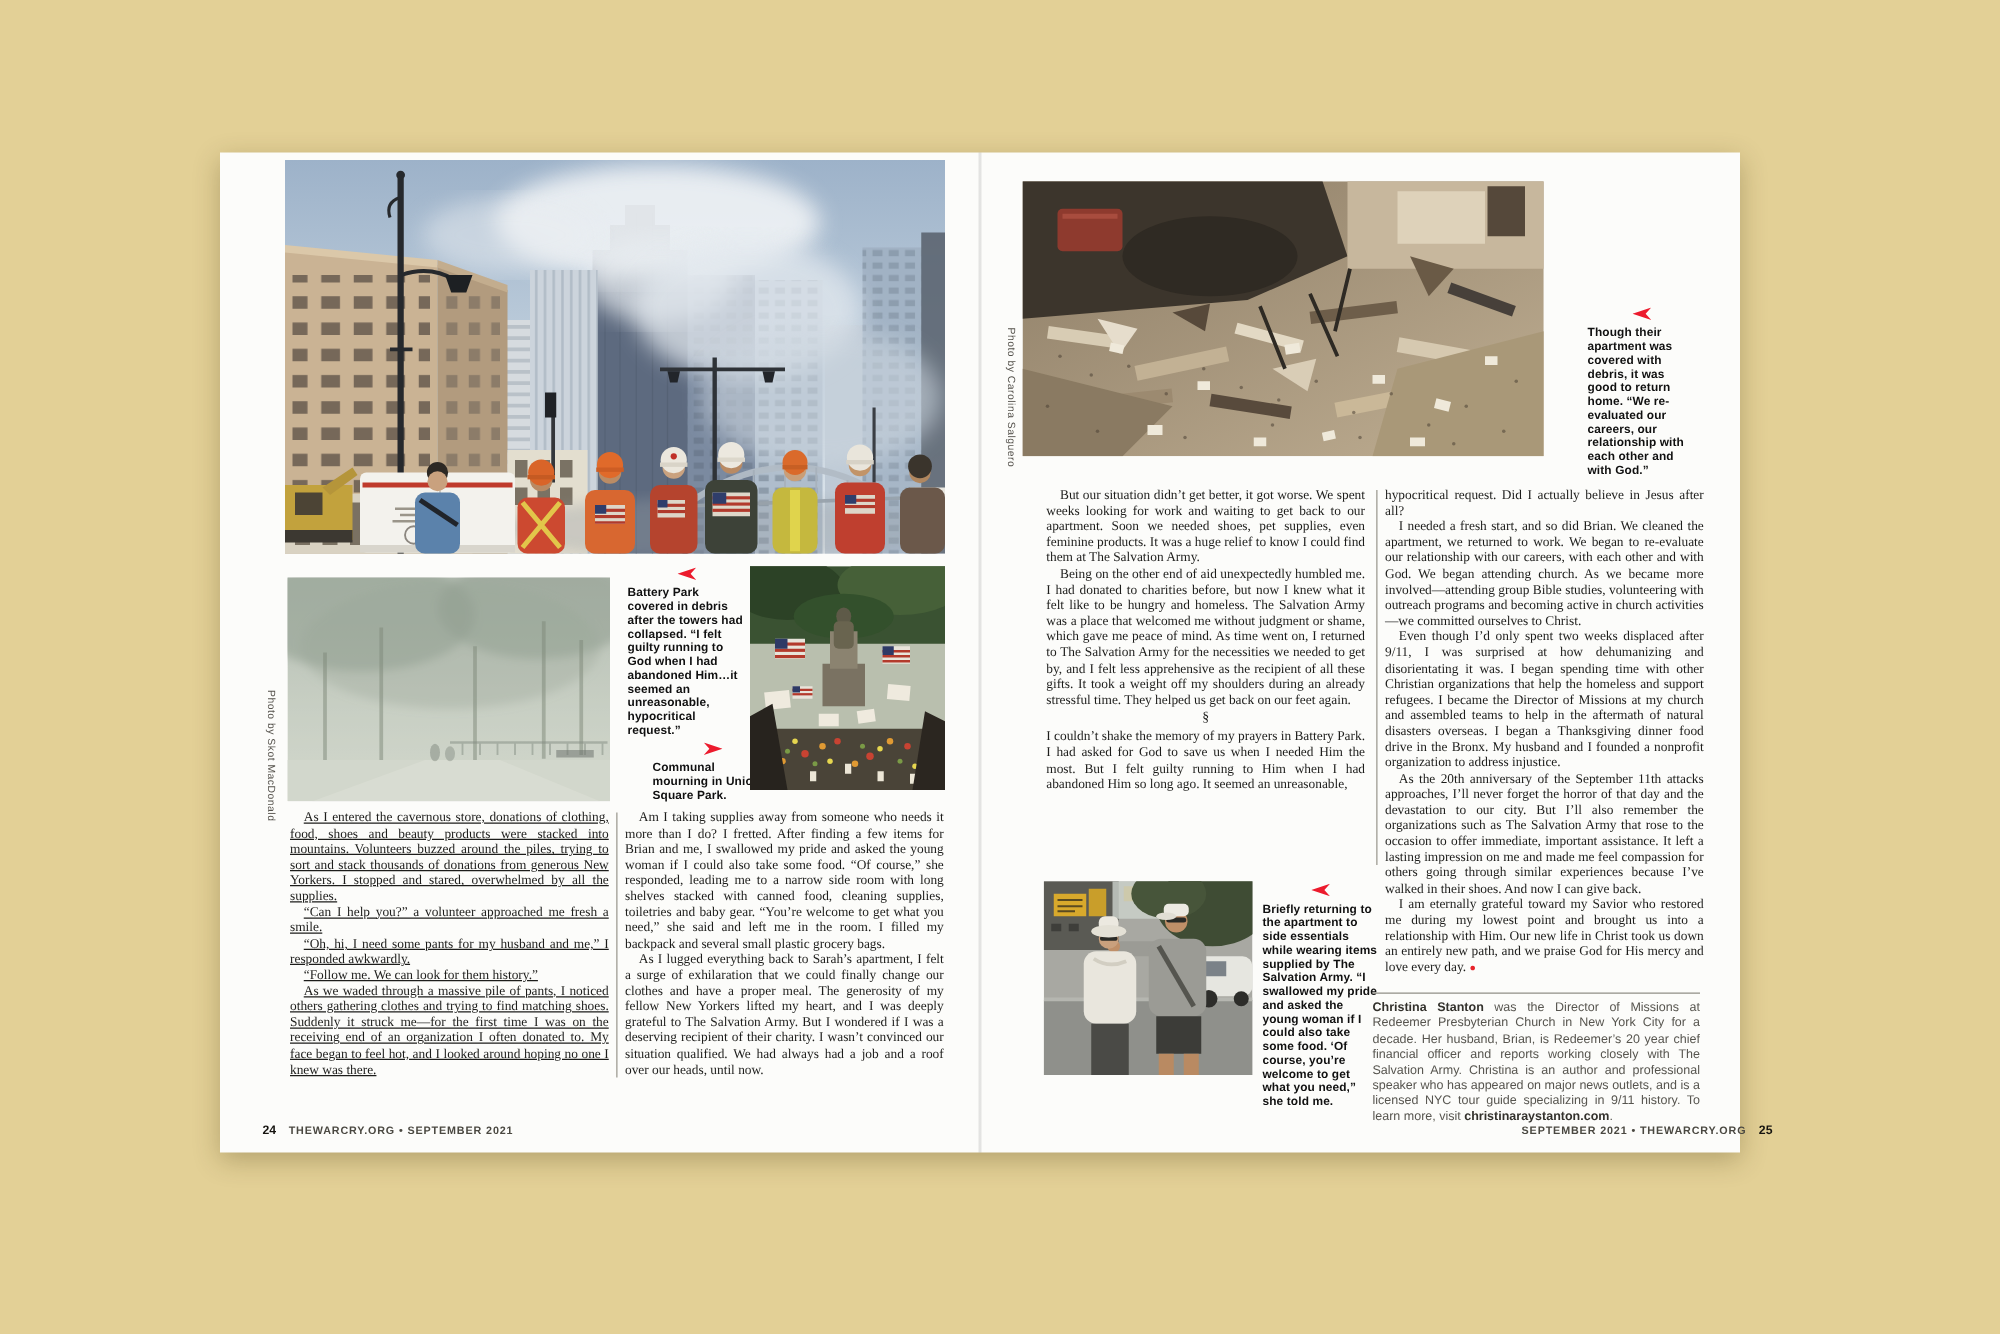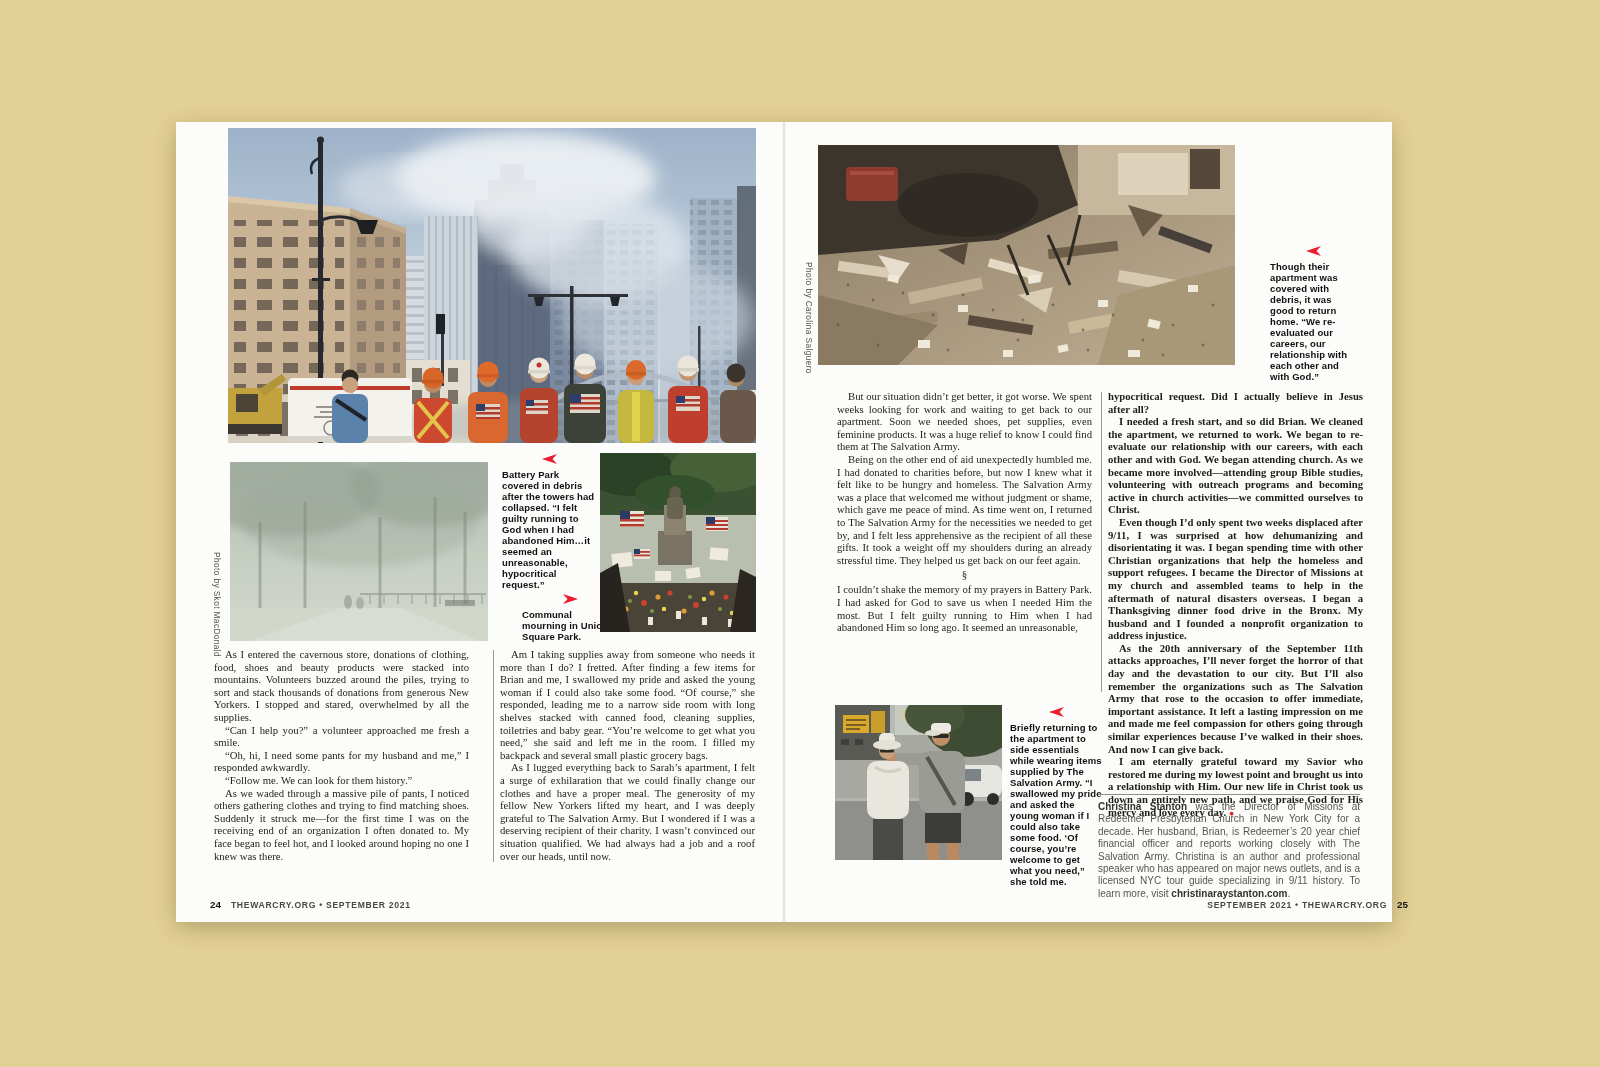--- a/index.html
+++ b/index.html
@@ -22,24 +22,24 @@
   .photo{position:absolute;display:block;}
 
   
   .col{
     position:absolute;font-size:10.7px;line-height:12.6px;text-align:justify;
     color:#1d1d1b;
   }
   .col p{margin:0;text-indent:11px;}
   .cont p:first-child{text-indent:0;}
   .section-mark{text-align:center;font-size:11px;line-height:15px;margin:1px 0;}
-  .lcol1{left:38px;top:526px;width:255px;}
+  .lcol1{left:56px;top:526px;width:255px;text-decoration:underline;}
   .lcol2{left:324px;top:526px;width:255px;}
   .rcol1{left:53px;top:268px;width:255px;}
-  .rcol2{left:324px;top:268px;width:255px;font-weight:bold;}
+  .rcol2{left:324px;top:268px;width:255px;}
   .colrule{position:absolute;width:1px;background:#9a988f;}
   .lrule{left:317px;top:528px;height:212px;}
   .rrule{left:317px;top:270px;height:300px;}
 
   
   .cap{
     position:absolute;font-family:"Liberation Sans",sans-serif;font-weight:700;
     font-size:9.5px;line-height:11px;color:#101010;letter-spacing:.1px;
   }
   .cap .arrow{display:block;margin:0 auto 5px auto;}
@@ -69,21 +69,21 @@
 
   
   .footer{
     position:absolute;top:777px;
     font-family:"Liberation Sans",sans-serif;font-weight:700;
     font-size:8.6px;letter-spacing:.7px;color:#4a4841;
   }
   .footer .num{font-size:9.8px;color:#15130f;letter-spacing:0;}
   .footer-left{left:34px;}
   .footer-left .num{margin-right:10px;}
-  .footer-right{right:40px;text-align:left;}
+  .footer-right{right:30px;text-align:left;}
   .footer-right .num{margin-left:10px;}
 
   .end-dot{color:#e8242b;font-size:8.5px;}
 </style>
 </head>
 <body>
 
 <div class="spread">
 
   <div class="page page-left">

